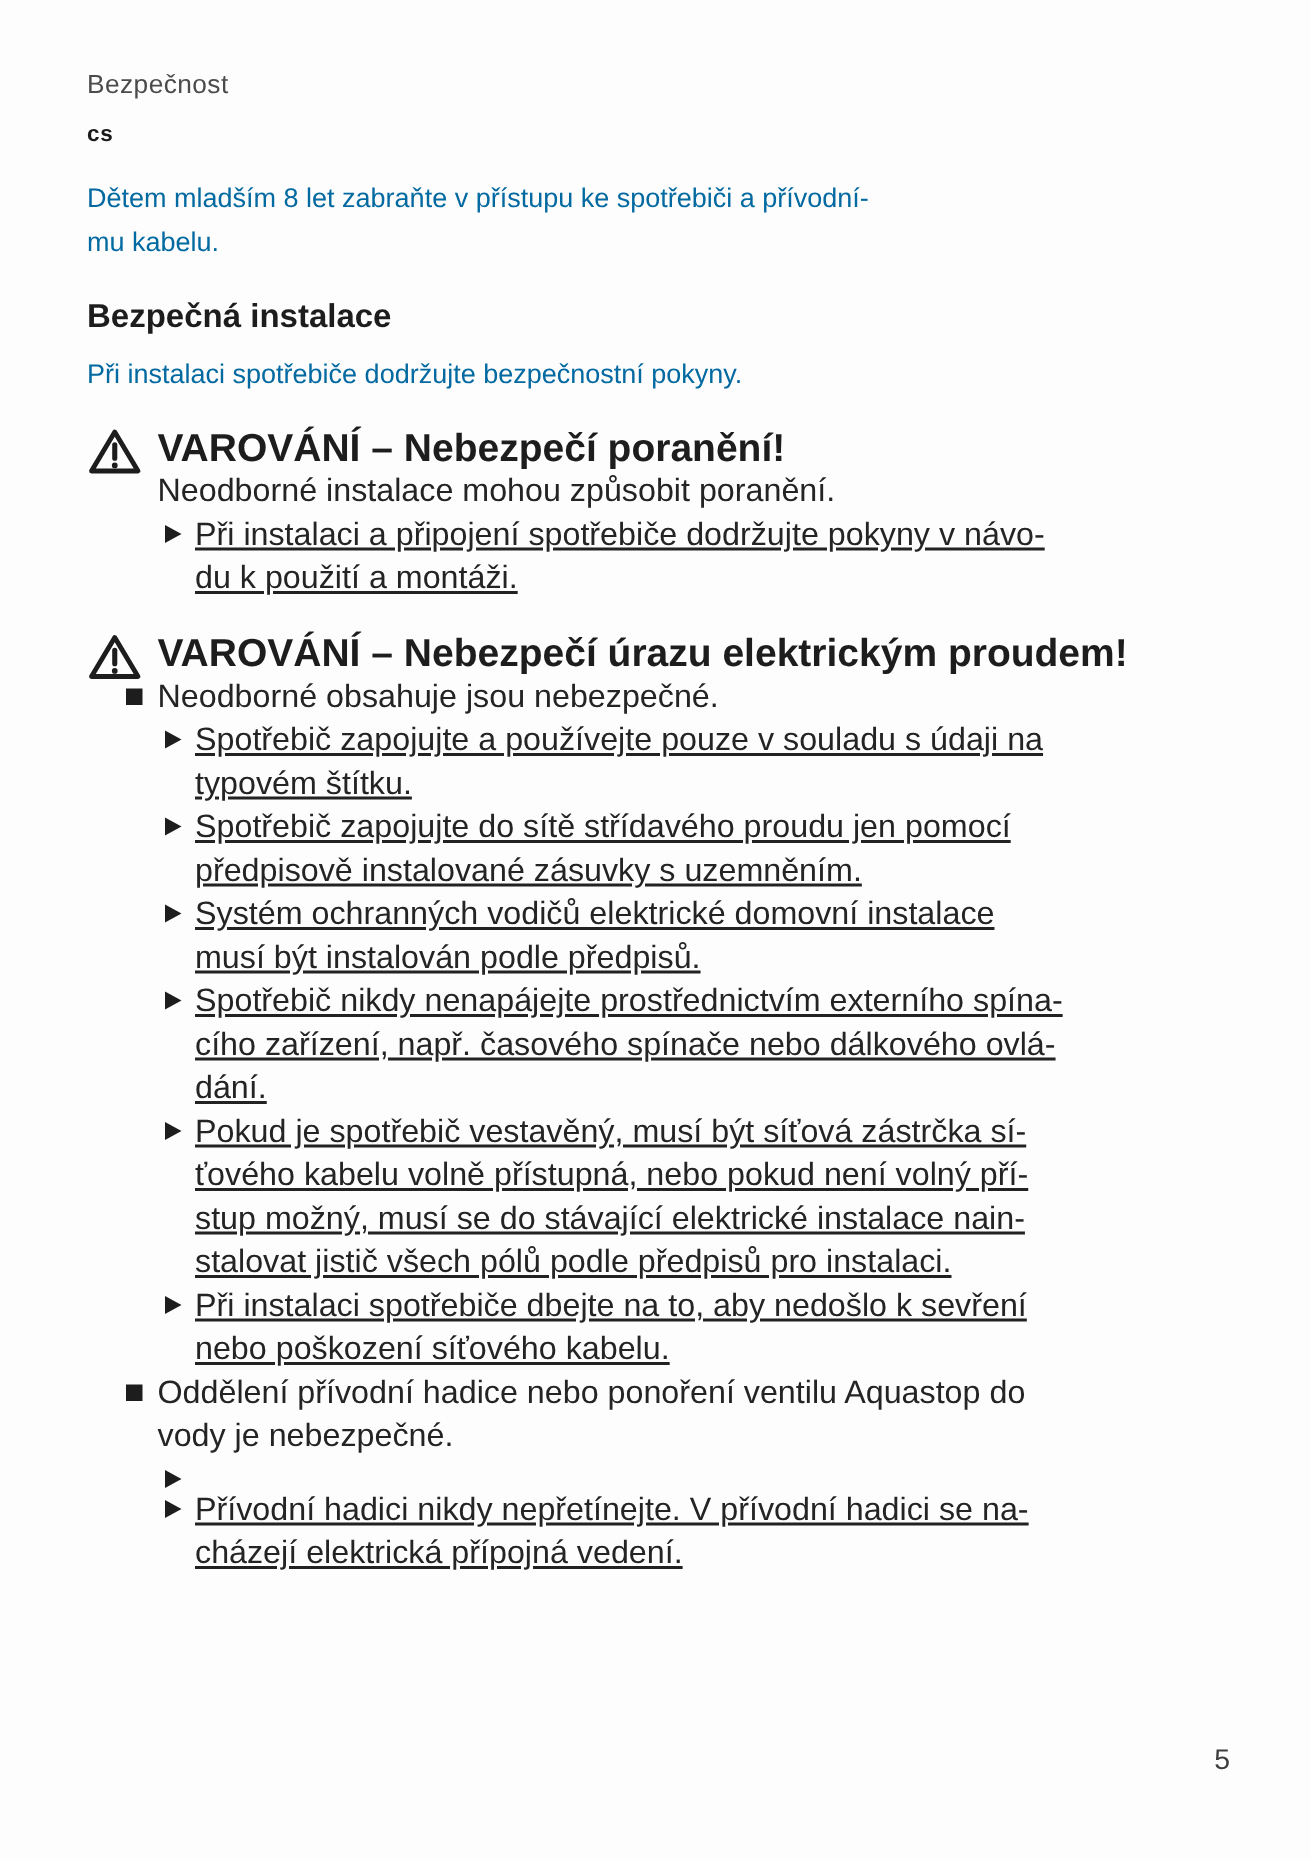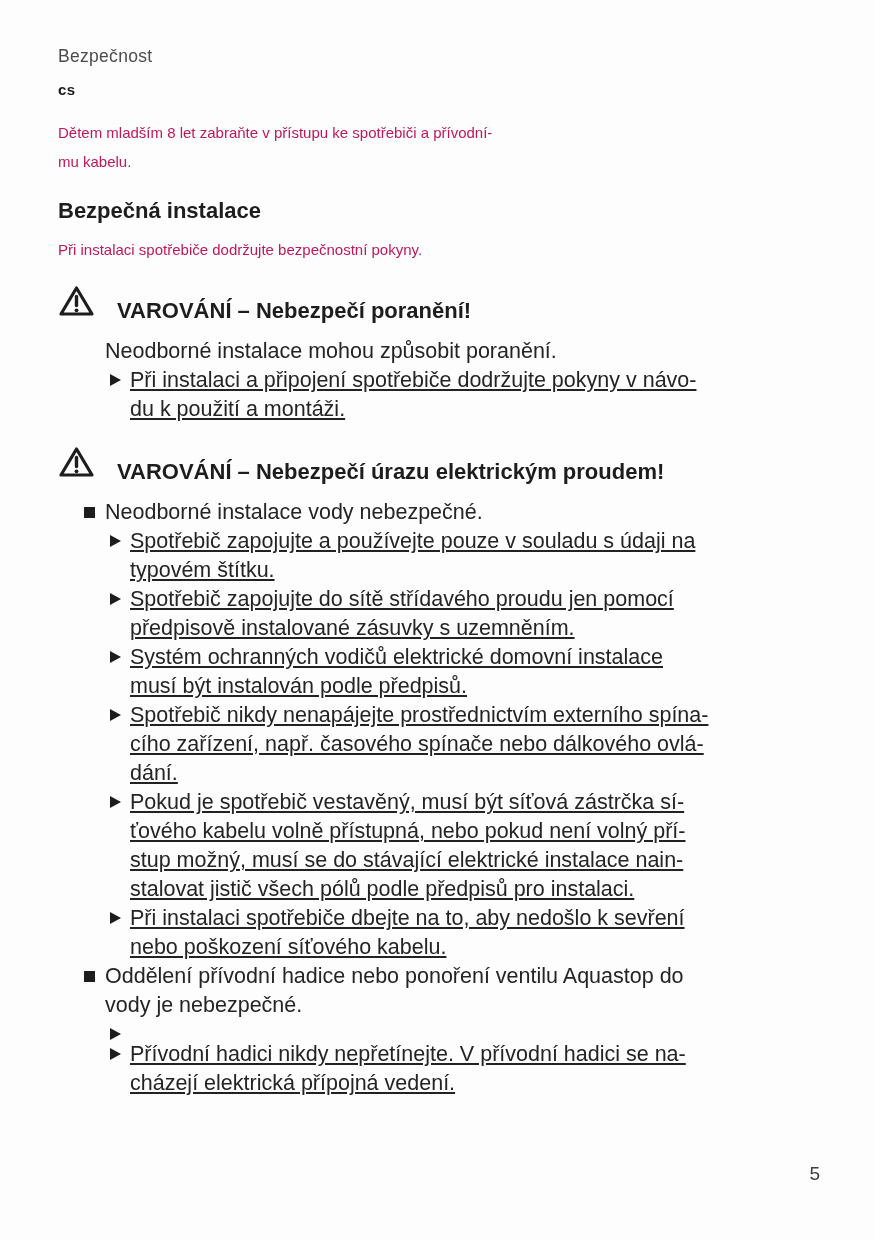--- a/index.html
+++ b/index.html
@@ -37,23 +37,23 @@
     font-size: 15px;
     font-weight: bold;
     color: #1a1a1a;
     letter-spacing: 0.5px;
   }
 
   
   .multiline { white-space: pre-line; }
   .body-text {
     margin: 0 0 20px 0;
-    font-size: 15px;
-    line-height: 29px;
-    color: #be185d;
+    font-size: 18px;
+    line-height: 29px;
+    color: #0369a1;
   }
   .section-heading {
     margin: 0 0 10px 0;
     font-size: 22px;
     line-height: 29px;
     font-weight: bold;
     color: #1d1d1d;
   }
 
   
@@ -61,22 +61,22 @@
     display: flex;
     margin: 0 0 21px 0;
   }
   .warning-icon-col {
     flex: 0 0 47px;
     padding-top: 1px;
   }
   .warning-icon-col svg { display: block; }
   .warning-content { flex: 1; min-width: 0; }
   .warning-title {
-    margin: 12px;
-    font-size: 22px;
+    margin: 0;
+    font-size: 26px;
     line-height: 29px;
     font-weight: bold;
     color: #1d1d1d;
   }
   .warning-line {
     margin: 0;
     font-size: 21.5px;
     line-height: 29px;
     color: #242424;
   }
@@ -171,21 +171,21 @@
         <circle cx="18.5" cy="25.3" r="1.9" fill="#1d1d1d"></circle>
       </svg>
     </div>
     <div class="warning-content">
       <p class="warning-title">VAROVÁNÍ – Nebezpečí úrazu elektrickým proudem!</p>
 
       <ul class="square-list">
 
         <li class="square-item">
           <span class="square-marker"></span>
-          <span class="square-text multiline">Neodborné instalace vody nebezpečné.</span>
+          <span class="square-text multiline">Neodborné obsahuje jsou nebezpečné.</span>
           <ul class="arrow-list">
             <li class="arrow-item">
               <span class="arrow-marker"></span>
               <span class="arrow-text multiline">Spotřebič zapojujte a používejte pouze v souladu s údaji na
 typovém štítku.</span>
             </li>
             <li class="arrow-item">
               <span class="arrow-marker"></span>
               <span class="arrow-text multiline">Spotřebič zapojujte do sítě střídavého proudu jen pomocí
 předpisově instalované zásuvky s uzemněním.</span>

